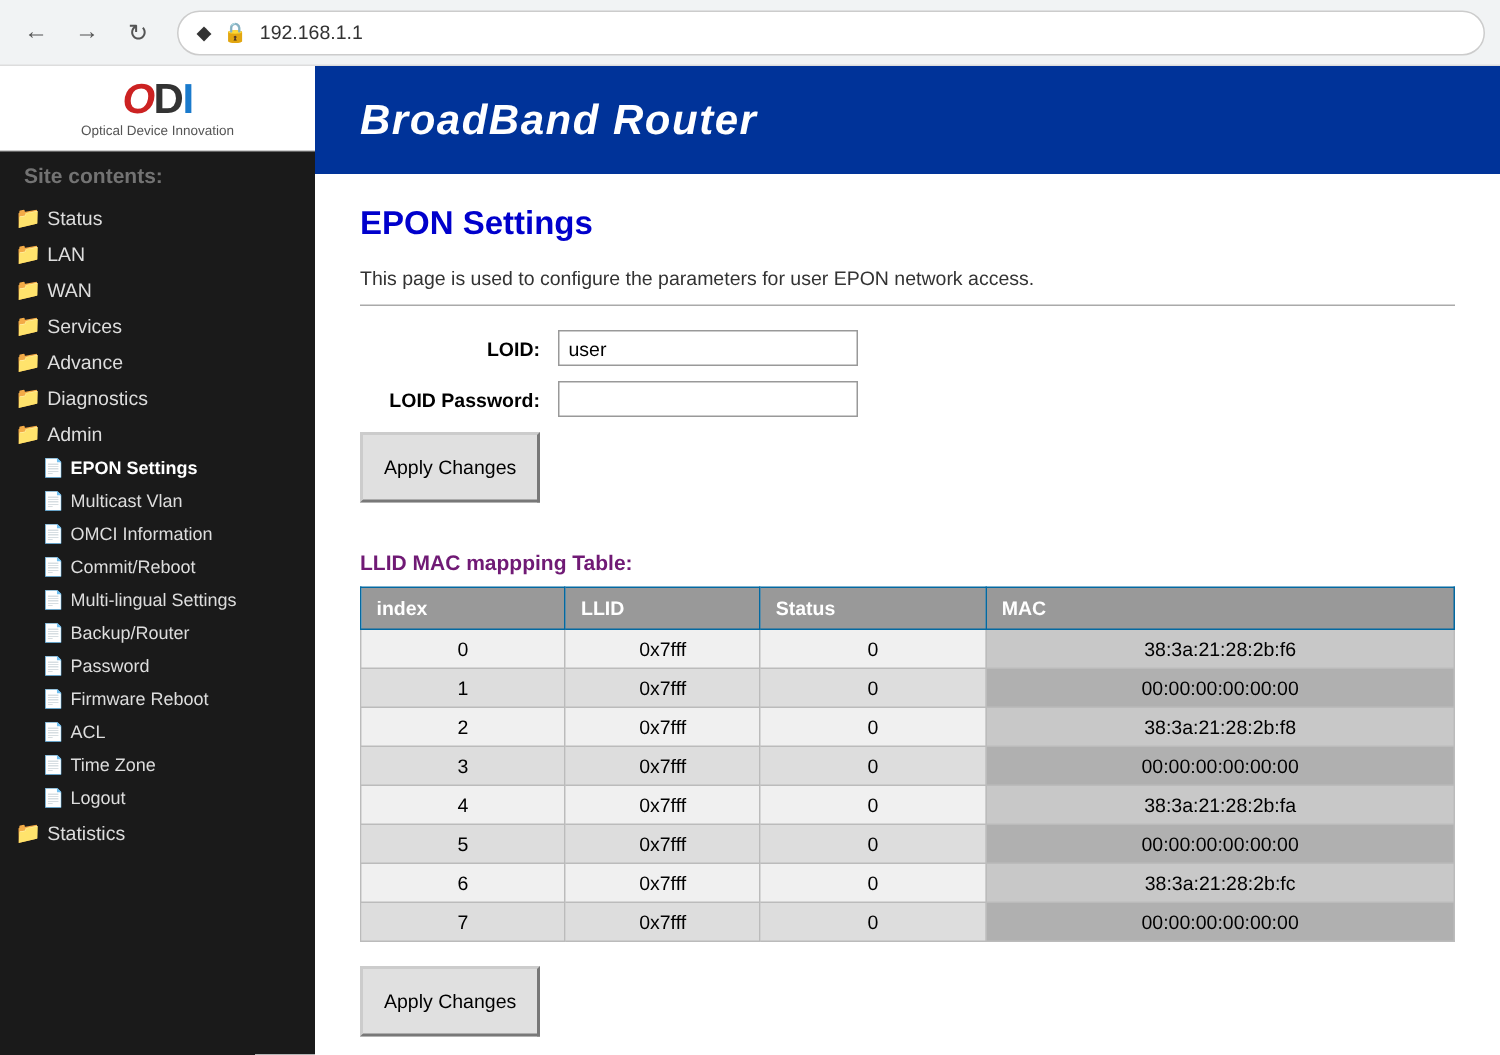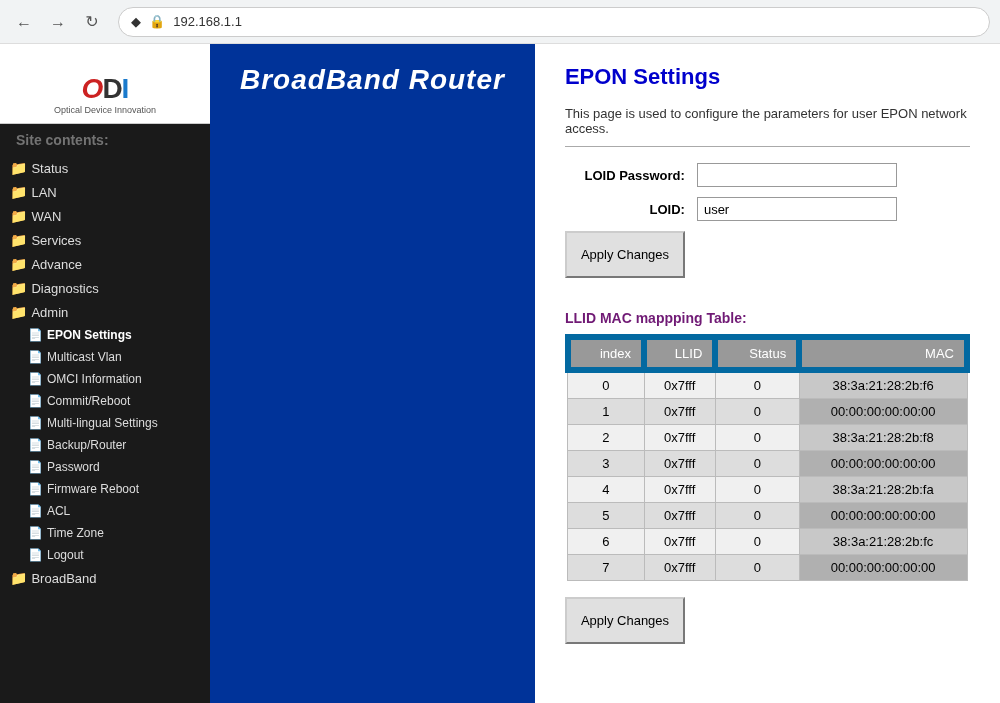--- a/index.html
+++ b/index.html
@@ -61,21 +61,20 @@
       flex-direction: column;
       align-items: center;
       border-bottom: 1px solid #ccc;
     }
     .logo-text {
       font-size: 28px;
       font-weight: bold;
       color: #cc2222;
       letter-spacing: -1px;
       line-height: 1;
-      margin-top: 23px;
     }
     .logo-subtitle { font-size: 9px; color: #555; margin-top: 2px; }
 
     .site-contents-header {
       padding: 8px 16px;
       font-size: 14px;
       font-weight: bold;
       color: #737373;
       background: #1a1a1a;
     }
@@ -94,20 +93,21 @@
       font-size: 12px;
     }
     .folder-icon { font-size: 14px; color: #aaa; }
 
     
     .content-area {
       flex: 1;
       background: white;
       overflow-y: auto;
       display: flex;
+      flex-direction: column;
     }
 
     
     .header-banner {
       background: #003399;
       padding: 20px 30px;
       color: white;
       font-size: 28px;
       font-weight: bold;
       font-style: italic;
@@ -177,24 +177,24 @@
 
     .mac-table {
       width: 100%;
       border-collapse: collapse;
       margin-bottom: 16px;
       max-width: 760px;
     }
     .mac-table th {
       background: #999;
       color: #fff;
-      font-weight: normal;
+      font-weight: bold;
       padding: 6px 10px;
-      border: 6px solid #0369a1;
-      text-align: right;
+      border: 1px solid #0369a1;
+      text-align: left;
       font-size: 13px;
     }
     .mac-table td {
       padding: 5px 10px;
       border: 1px solid #bbb;
       text-align: center;
       font-size: 13px;
     }
     .mac-table tr:nth-child(odd) td { background: #f0f0f0; }
     .mac-table tr:nth-child(even) td { background: #ddd; }
@@ -298,44 +298,44 @@
     <div class="sidebar-item sub">
       <span>📄</span>
       <span>Time Zone</span>
     </div>
     <div class="sidebar-item sub">
       <span>📄</span>
       <span>Logout</span>
     </div>
     <div class="sidebar-item">
       <span class="folder-icon">📁</span>
-      <span>BroadBand</span>
+      <span>Statistics</span>
     </div>
   </div>
 
   <div class="content-area">
 
     <div class="header-banner">
       <span>BroadBand Router</span>
     </div>
 
     <div class="page-content">
       <div class="page-title">EPON Settings</div>
 
       <p class="page-description">This page is used to configure the parameters for user EPON network access.</p>
       <hr class="divider">
 
       
+      <div class="form-row">
+        <label class="form-label">LOID:</label>
+        <input class="form-input" type="text" value="user" style="">
+      </div>
       <div class="form-row">
         <label class="form-label">LOID Password:</label>
         <input class="form-input" type="password" value="" style="">
-      </div>
-      <div class="form-row">
-        <label class="form-label">LOID:</label>
-        <input class="form-input" type="text" value="user" style="">
       </div>
 
       <button class="apply-btn">Apply Changes</button>
 
       
       <div class="table-section-title">LLID MAC mappping Table:</div>
 
       <table class="mac-table">
         <thead>
           <tr>

